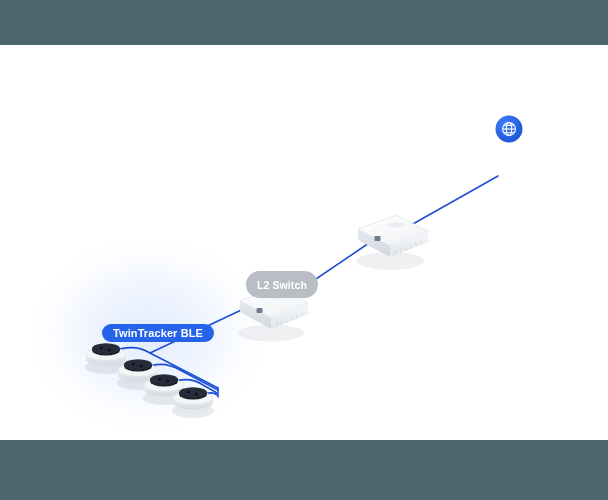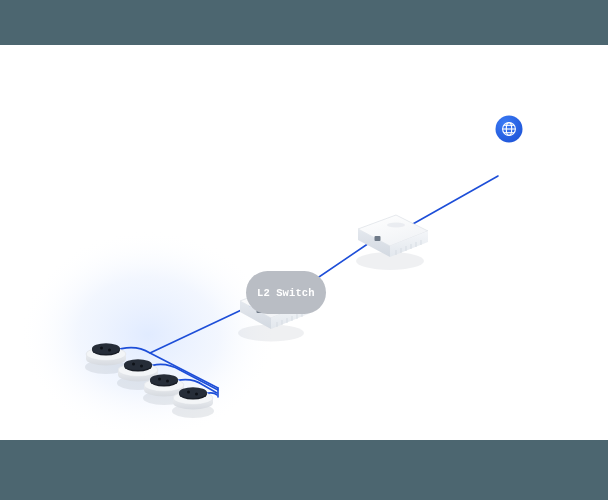--- a/index.html
+++ b/index.html
@@ -58,25 +58,24 @@
     height: 18px;
     padding: 0 11px;
     background: #2563eb;
     font-size: 11px;
     font-weight: bold;
   }
   #label-switch {
     left: 246px;
     top: 226px;
     height: 19px;
-    padding: 12px 11px;
+    padding: 4px 11px;
     background: #b9bdc4;
     font-size: 10.5px;
     font-weight: bold;
-    font-family: Liberation Mono, monospace;
   }
 </style>
 </head>
 <body>
 
 <div id="stage">
 
   <div class="bar" id="top-bar"></div>
 
   <div id="canvas">
@@ -204,20 +203,21 @@
         <g fill="none" stroke="#ffffff" stroke-width="1.1">
           <circle cx="509" cy="84" r="6.4"></circle>
           <ellipse cx="509" cy="84" rx="2.7" ry="6.4"></ellipse>
           <line x1="502.6" y1="84" x2="515.4" y2="84"></line>
           <line x1="504.1" y1="80.3" x2="513.9" y2="80.3"></line>
           <line x1="504.1" y1="87.7" x2="513.9" y2="87.7"></line>
         </g>
       </g>
     </svg>
 
+    <div class="pill" id="label-tracker">TwinTracker BLE</div>
 
     <div class="pill" id="label-switch">L2 Switch</div>
 
     <div class="pill" id="label-orbro-edge">ORBRO Edge(BLE)</div>
   </div>
 
   <div class="bar" id="bottom-bar"></div>
 </div>
 
 </body></html>

